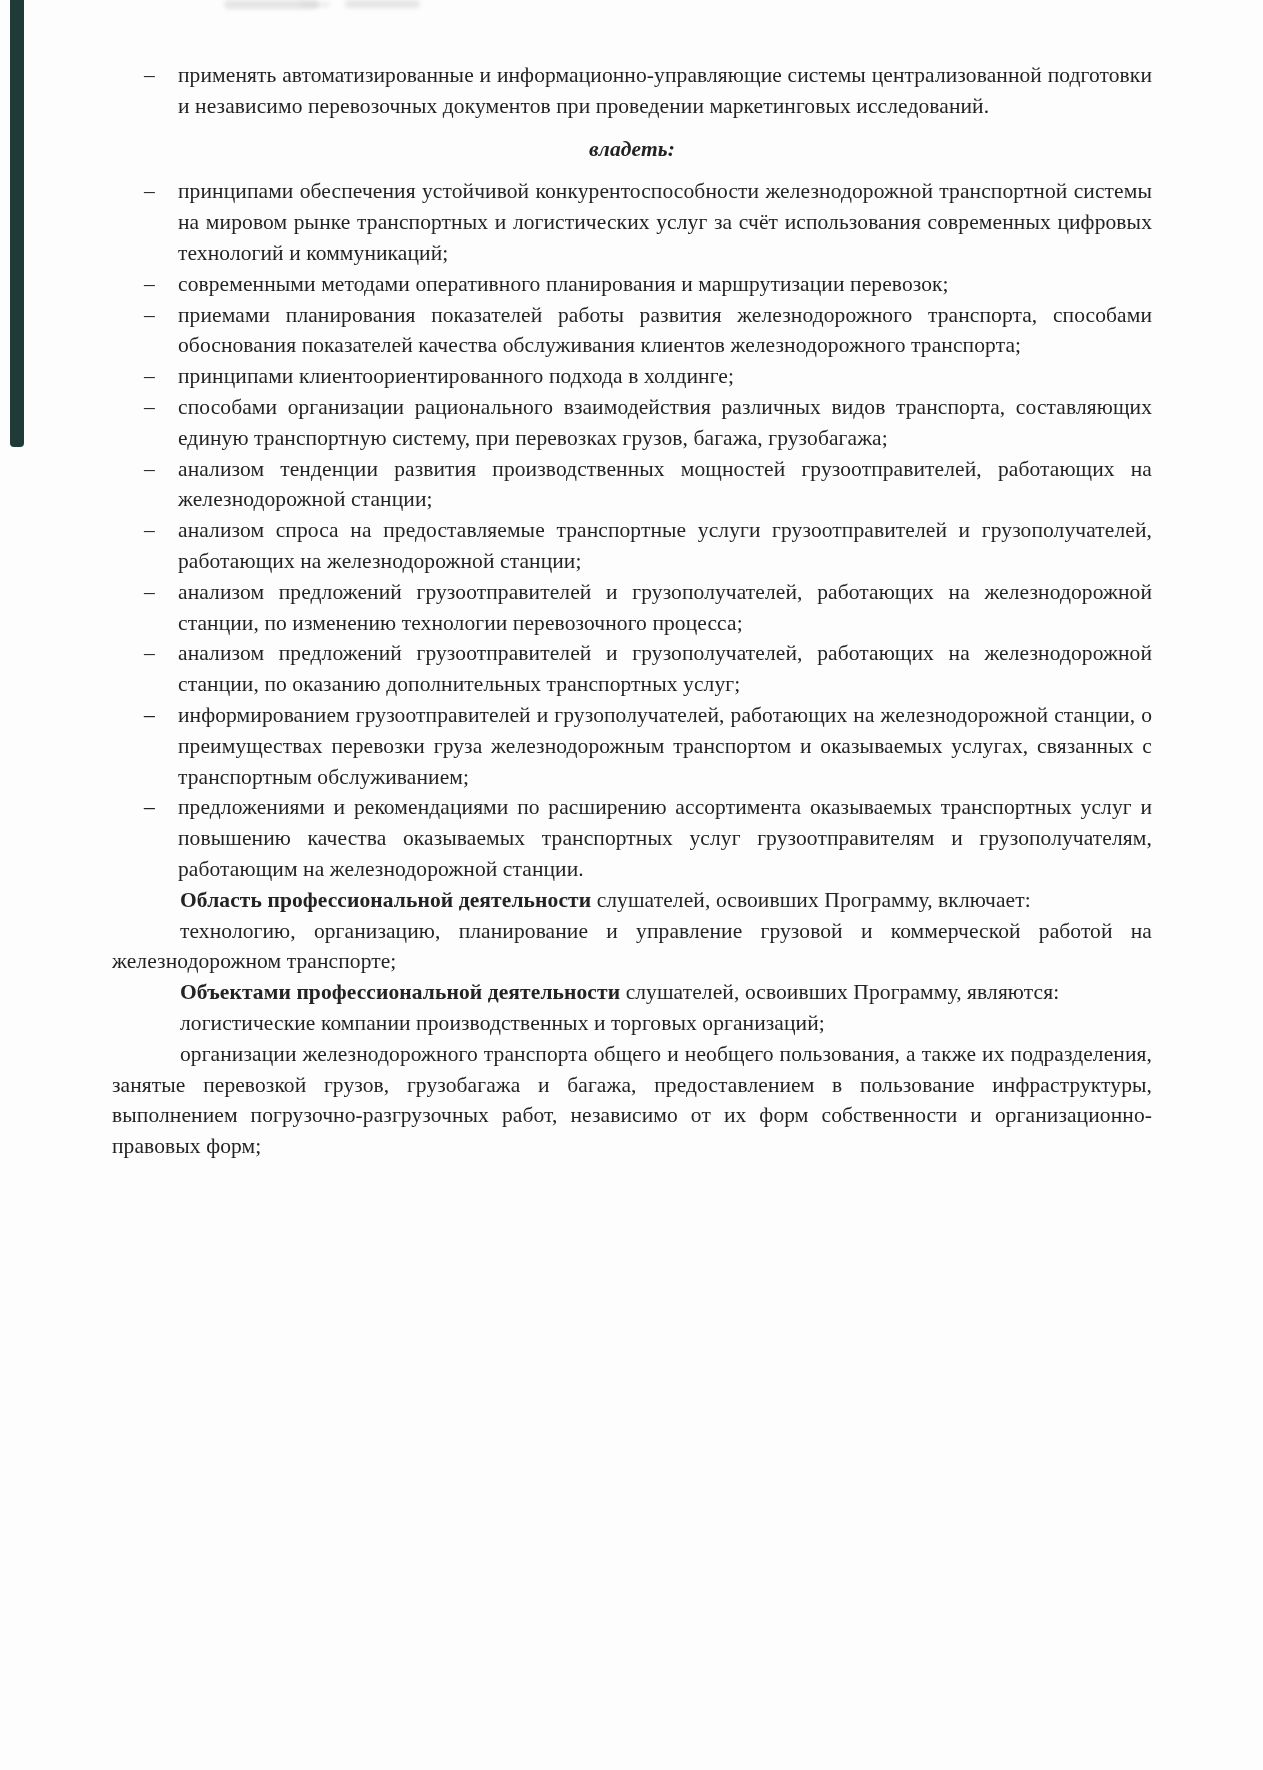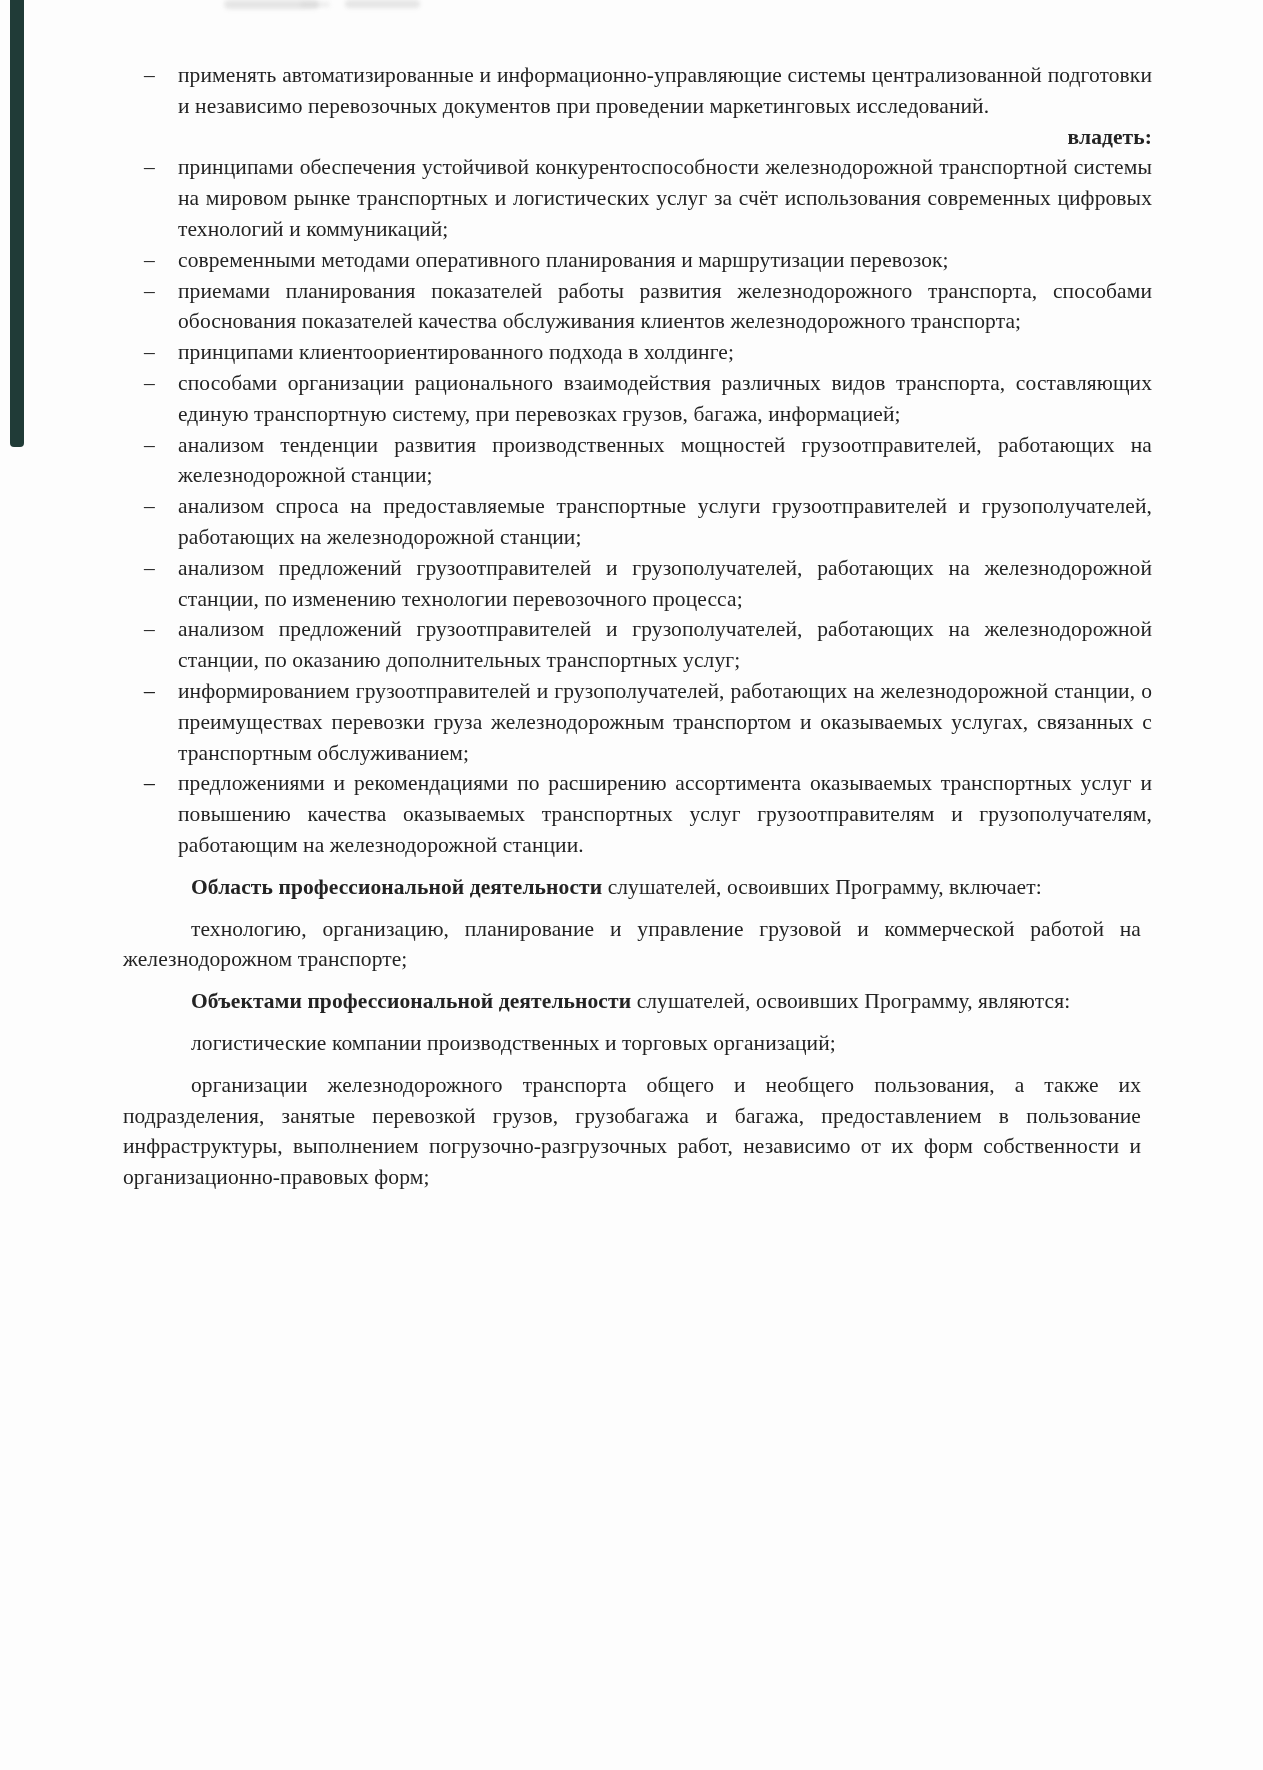--- a/index.html
+++ b/index.html
@@ -49,26 +49,27 @@
   .dash-item {
     position: relative;
     padding-left: 66px;
   }
   .dash-marker {
     position: absolute;
     left: 32px;
     top: 0;
   }
   .bold-heading {
-    margin: 0;
+    margin: 12px;
     font-weight: bold;
-    text-align: right;
+    text-align: center;
+    font-style: italic;
   }
   .para {
-    margin: 11px;
+    margin: 0;
     text-indent: 68px;
   }
   .para .lead { font-weight: bold; }
 </style>
 </head>
 <body>
 
 <div class="page" style="background: rgb(253, 253, 253); color: rgb(35, 35, 35);">
 
   <div class="scan-edge-bar" style="background: rgb(32, 59, 55);"></div>
@@ -105,21 +106,21 @@
           <span>приемами планирования показателей работы развития железнодорожного транспорта, способами обоснования показателей качества обслуживания клиентов железнодорожного транспорта;</span>
         </li>
 
         <li class="dash-item">
           <span class="dash-marker">–</span>
           <span>принципами клиентоориентированного подхода в холдинге;</span>
         </li>
 
         <li class="dash-item">
           <span class="dash-marker">–</span>
-          <span>способами организации рационального взаимодействия различных видов транспорта, составляющих единую транспортную систему, при перевозках грузов, багажа, информацией;</span>
+          <span>способами организации рационального взаимодействия различных видов транспорта, составляющих единую транспортную систему, при перевозках грузов, багажа, грузобагажа;</span>
         </li>
 
         <li class="dash-item">
           <span class="dash-marker">–</span>
           <span>анализом тенденции развития производственных мощностей грузоотправителей, работающих на железнодорожной станции;</span>
         </li>
 
         <li class="dash-item">
           <span class="dash-marker">–</span>
           <span>анализом спроса на предоставляемые транспортные услуги грузоотправителей и грузополучателей, работающих на железнодорожной станции;</span>

